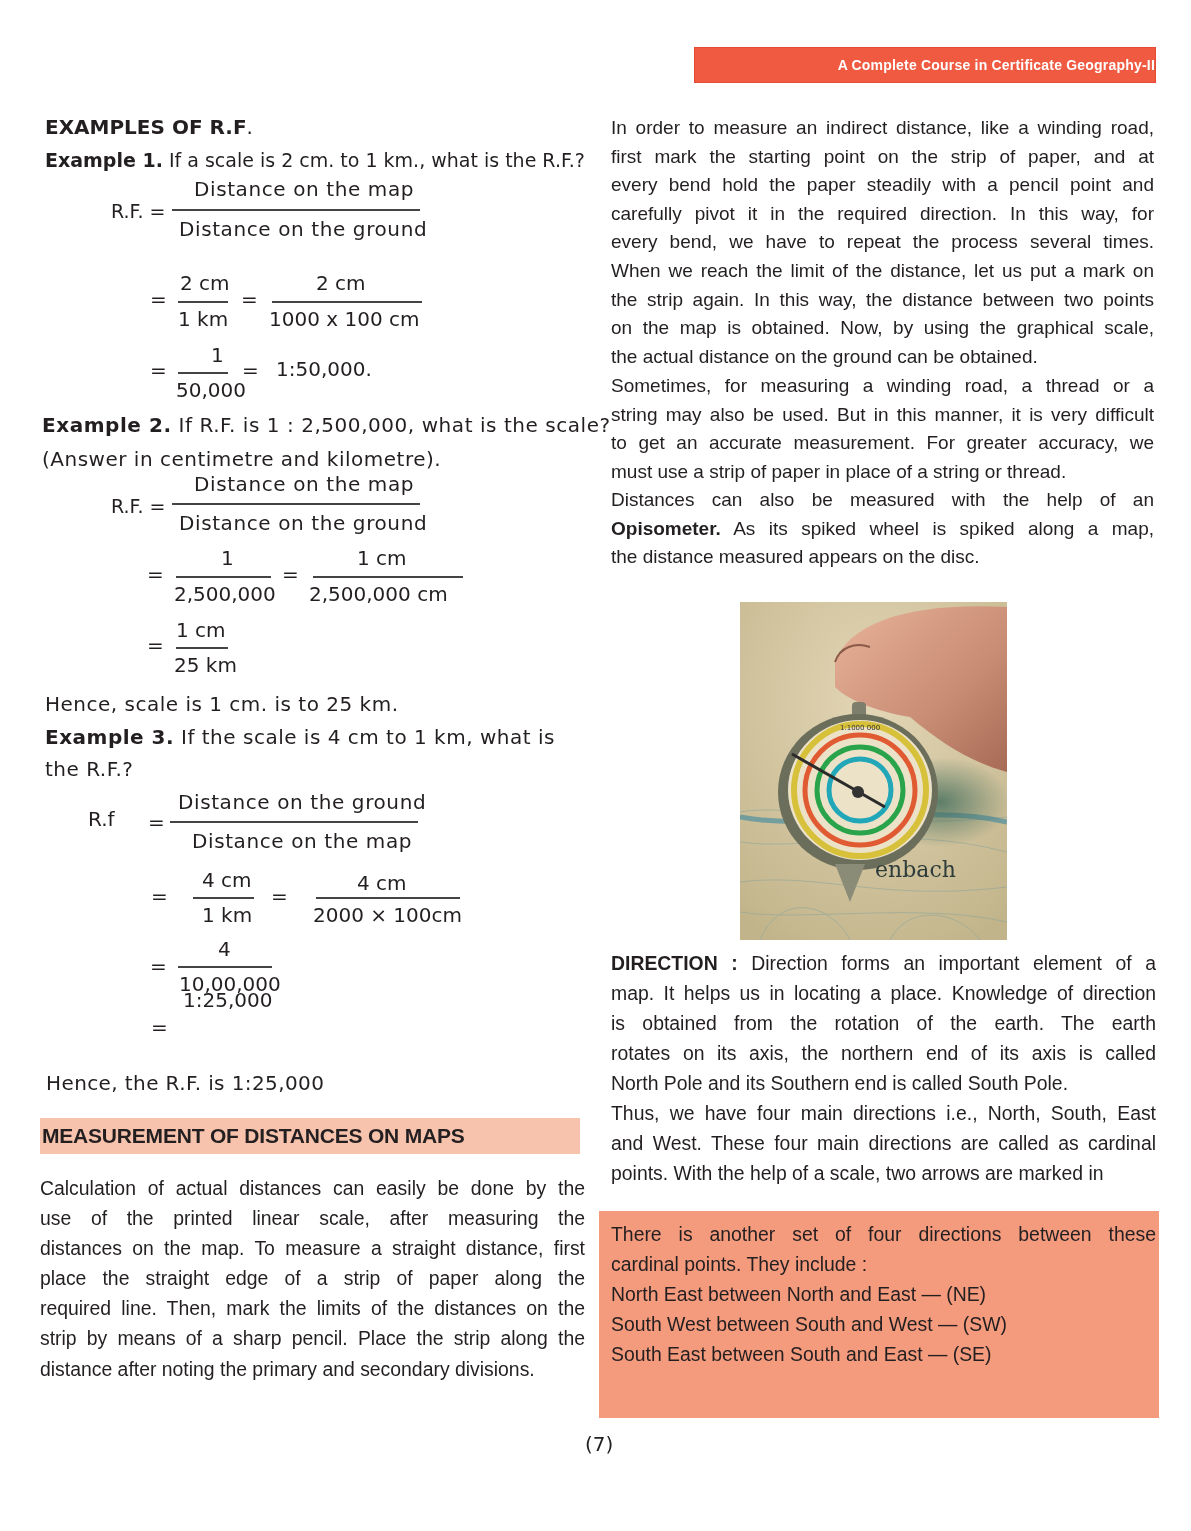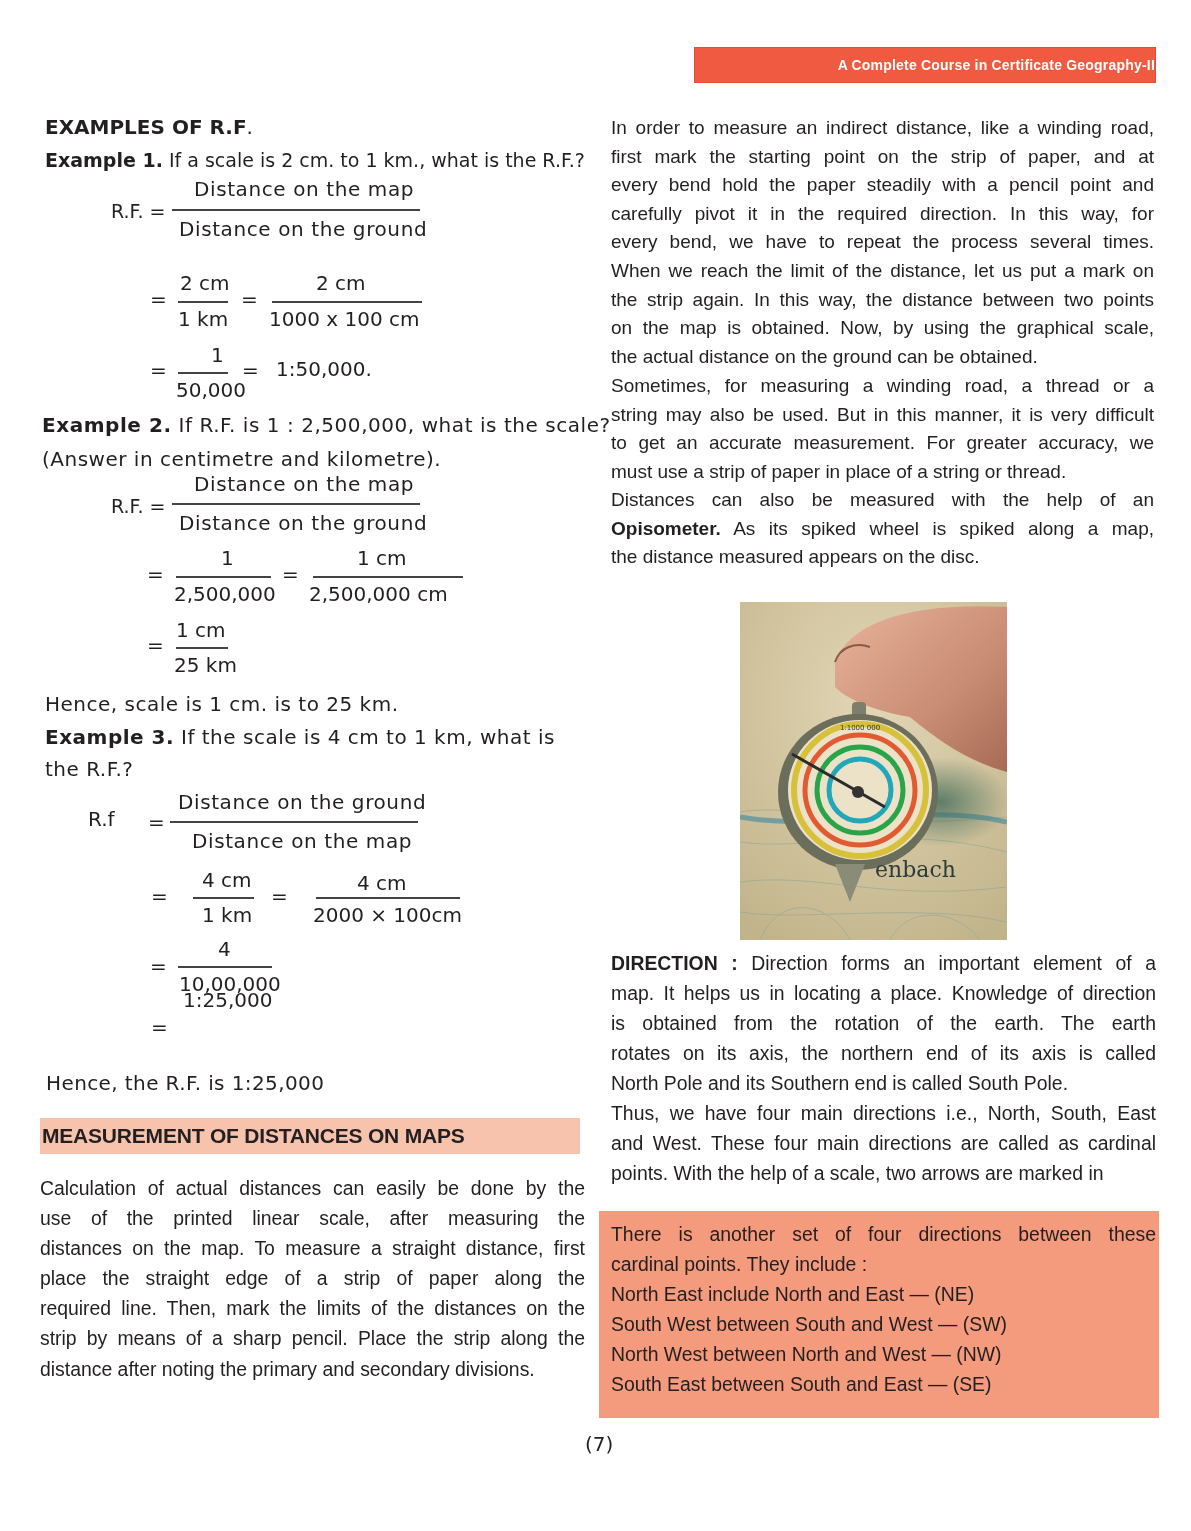--- a/index.html
+++ b/index.html
@@ -237,19 +237,18 @@
 
 <div class="para" style="left:611px; top:1098px; width:545px; font-size:19.4px; line-height:30px;">
   <span class="line" style="height:30px">Thus, we have four main directions i.e., North, South, East</span>
   <span class="line" style="height:30px">and West. These four main directions are called as cardinal</span>
   <span class="line last" style="height:30px">points.  With the help of a scale, two arrows are marked in</span>
 </div>
 
 <div class="callout">
   <span class="line justify">There is another set of four directions between these</span>
   <span class="line">cardinal points. They include :</span>
-  <span class="line">North East include North and East —  (NE)</span>
+  <span class="line">North East between North and East —  (NE)</span>
   <span class="line">South West between South and West — (SW)</span>
-  <span class="line">North West between North and West — (NW)</span>
   <span class="line">South East between South and East — (SE)</span>
 </div>
 
 <div class="page-number">(7)</div>
 
 </body></html>

